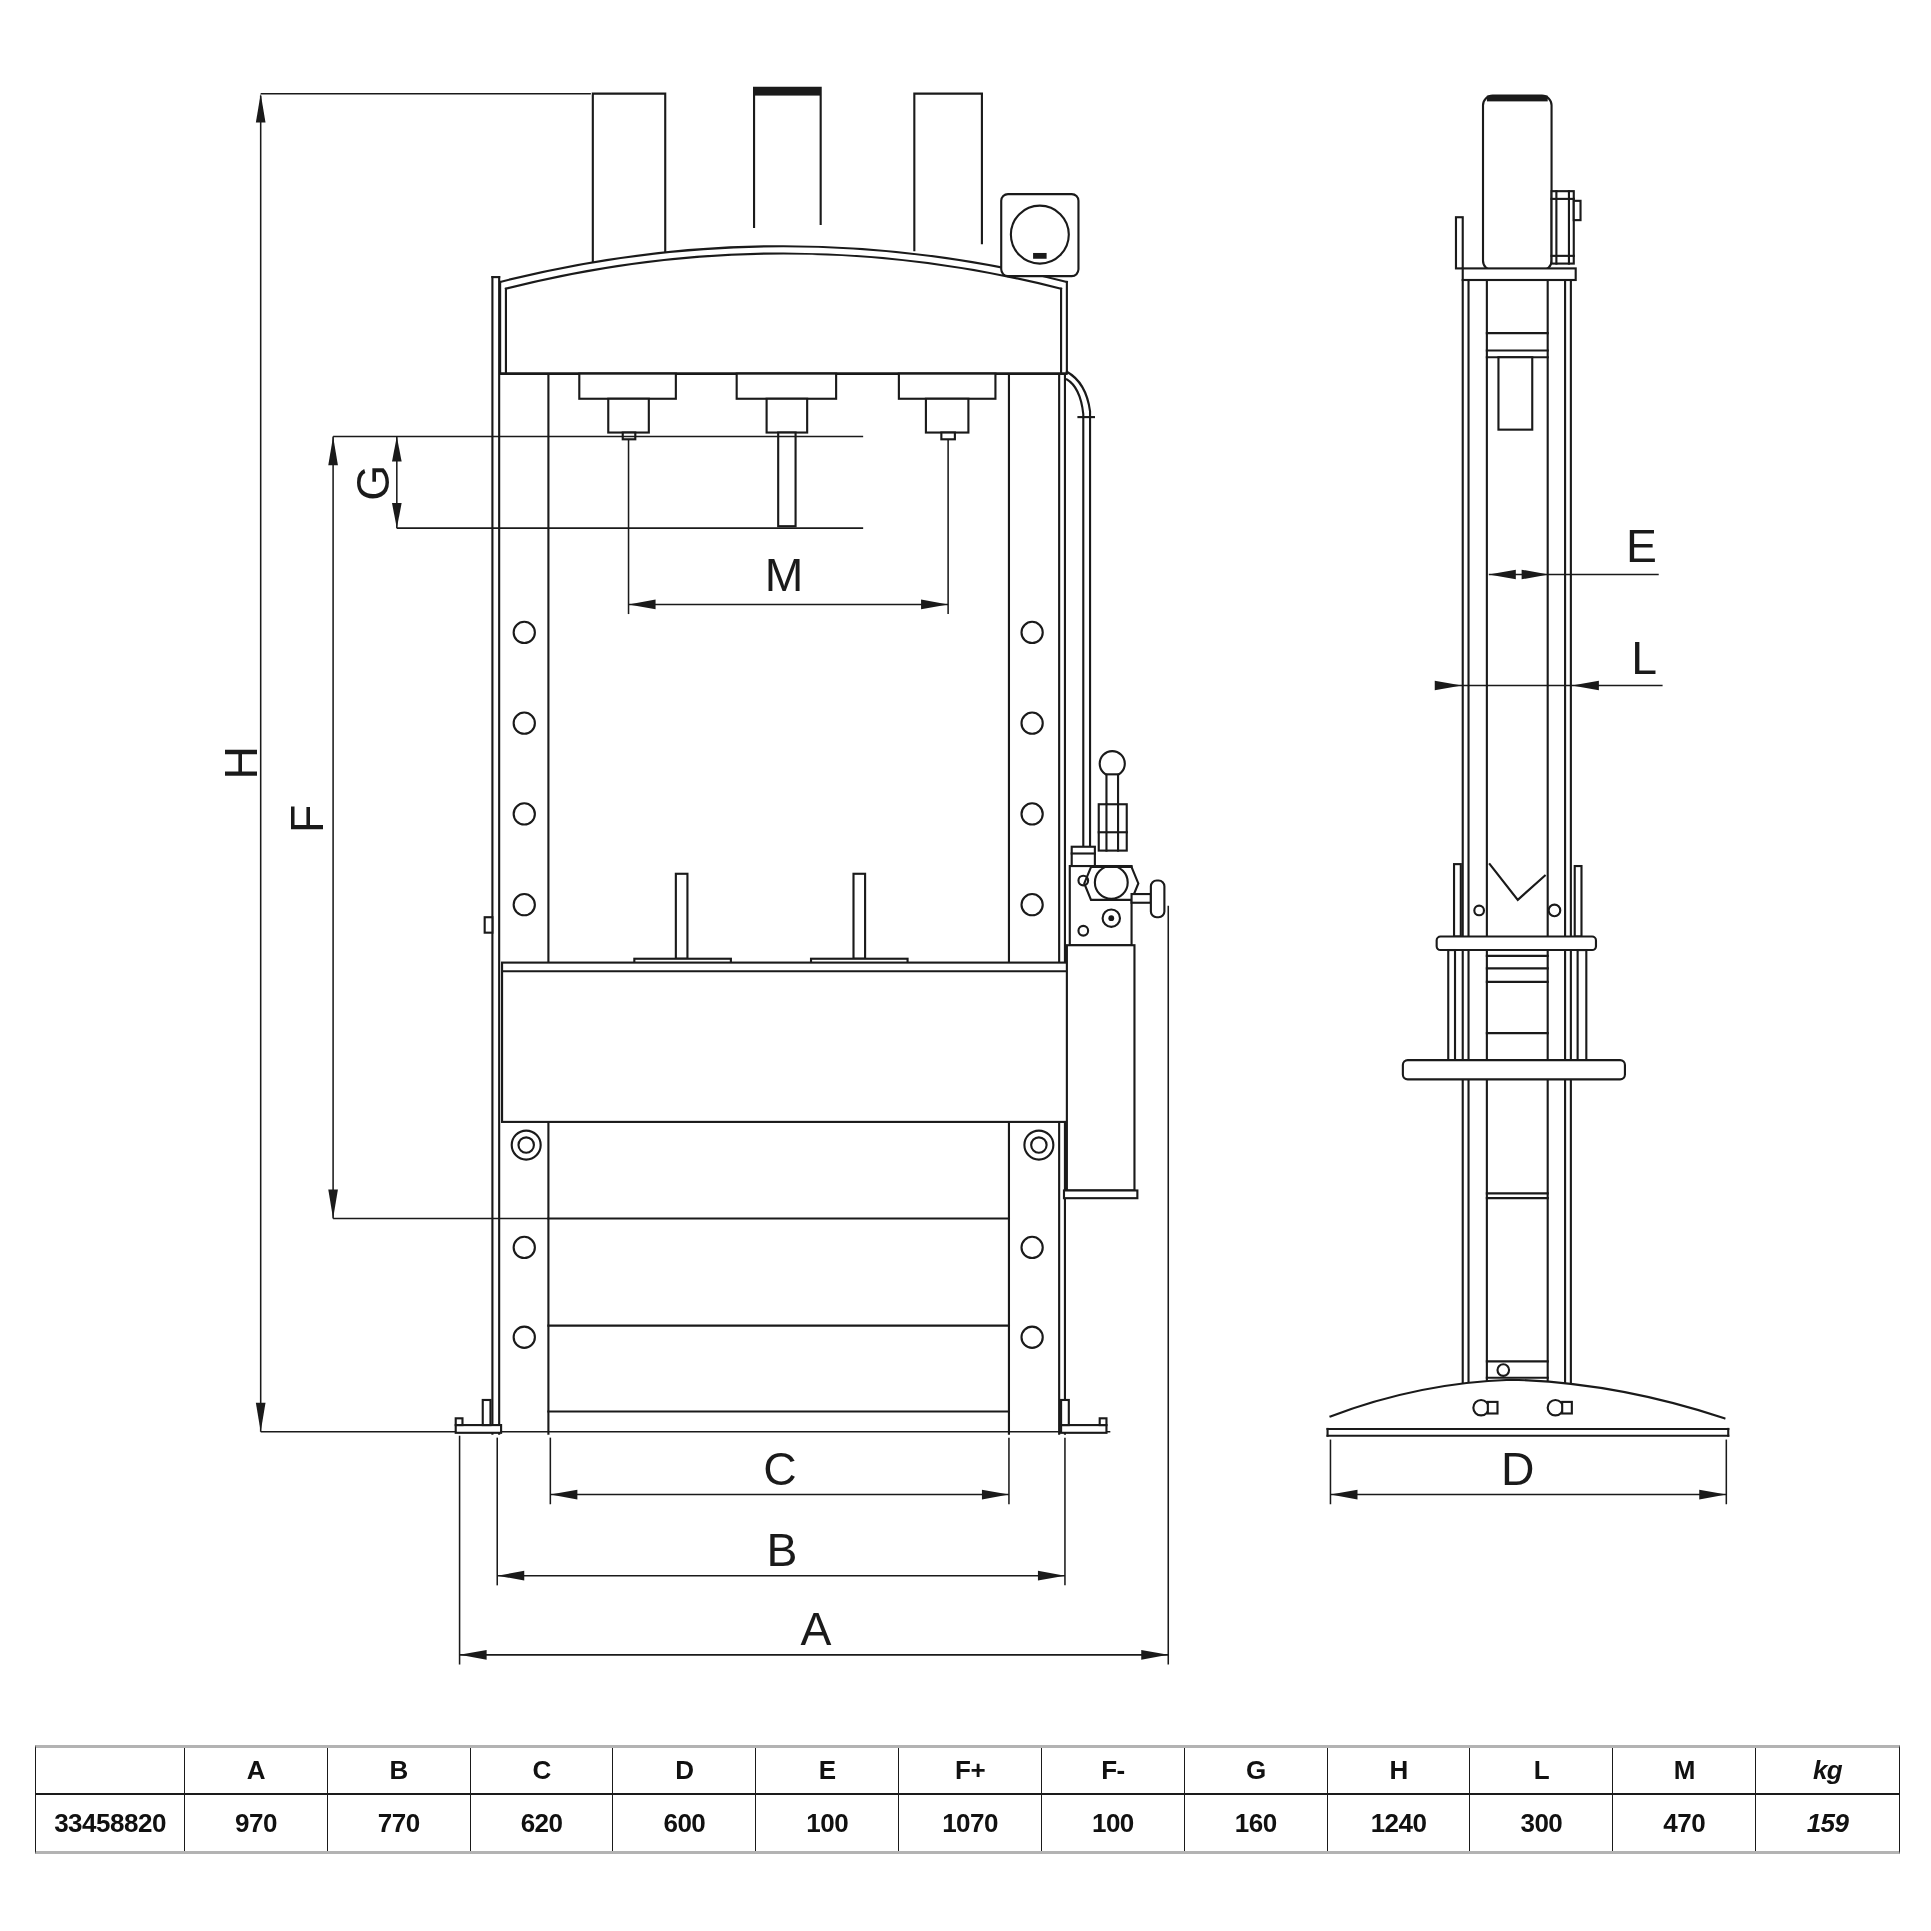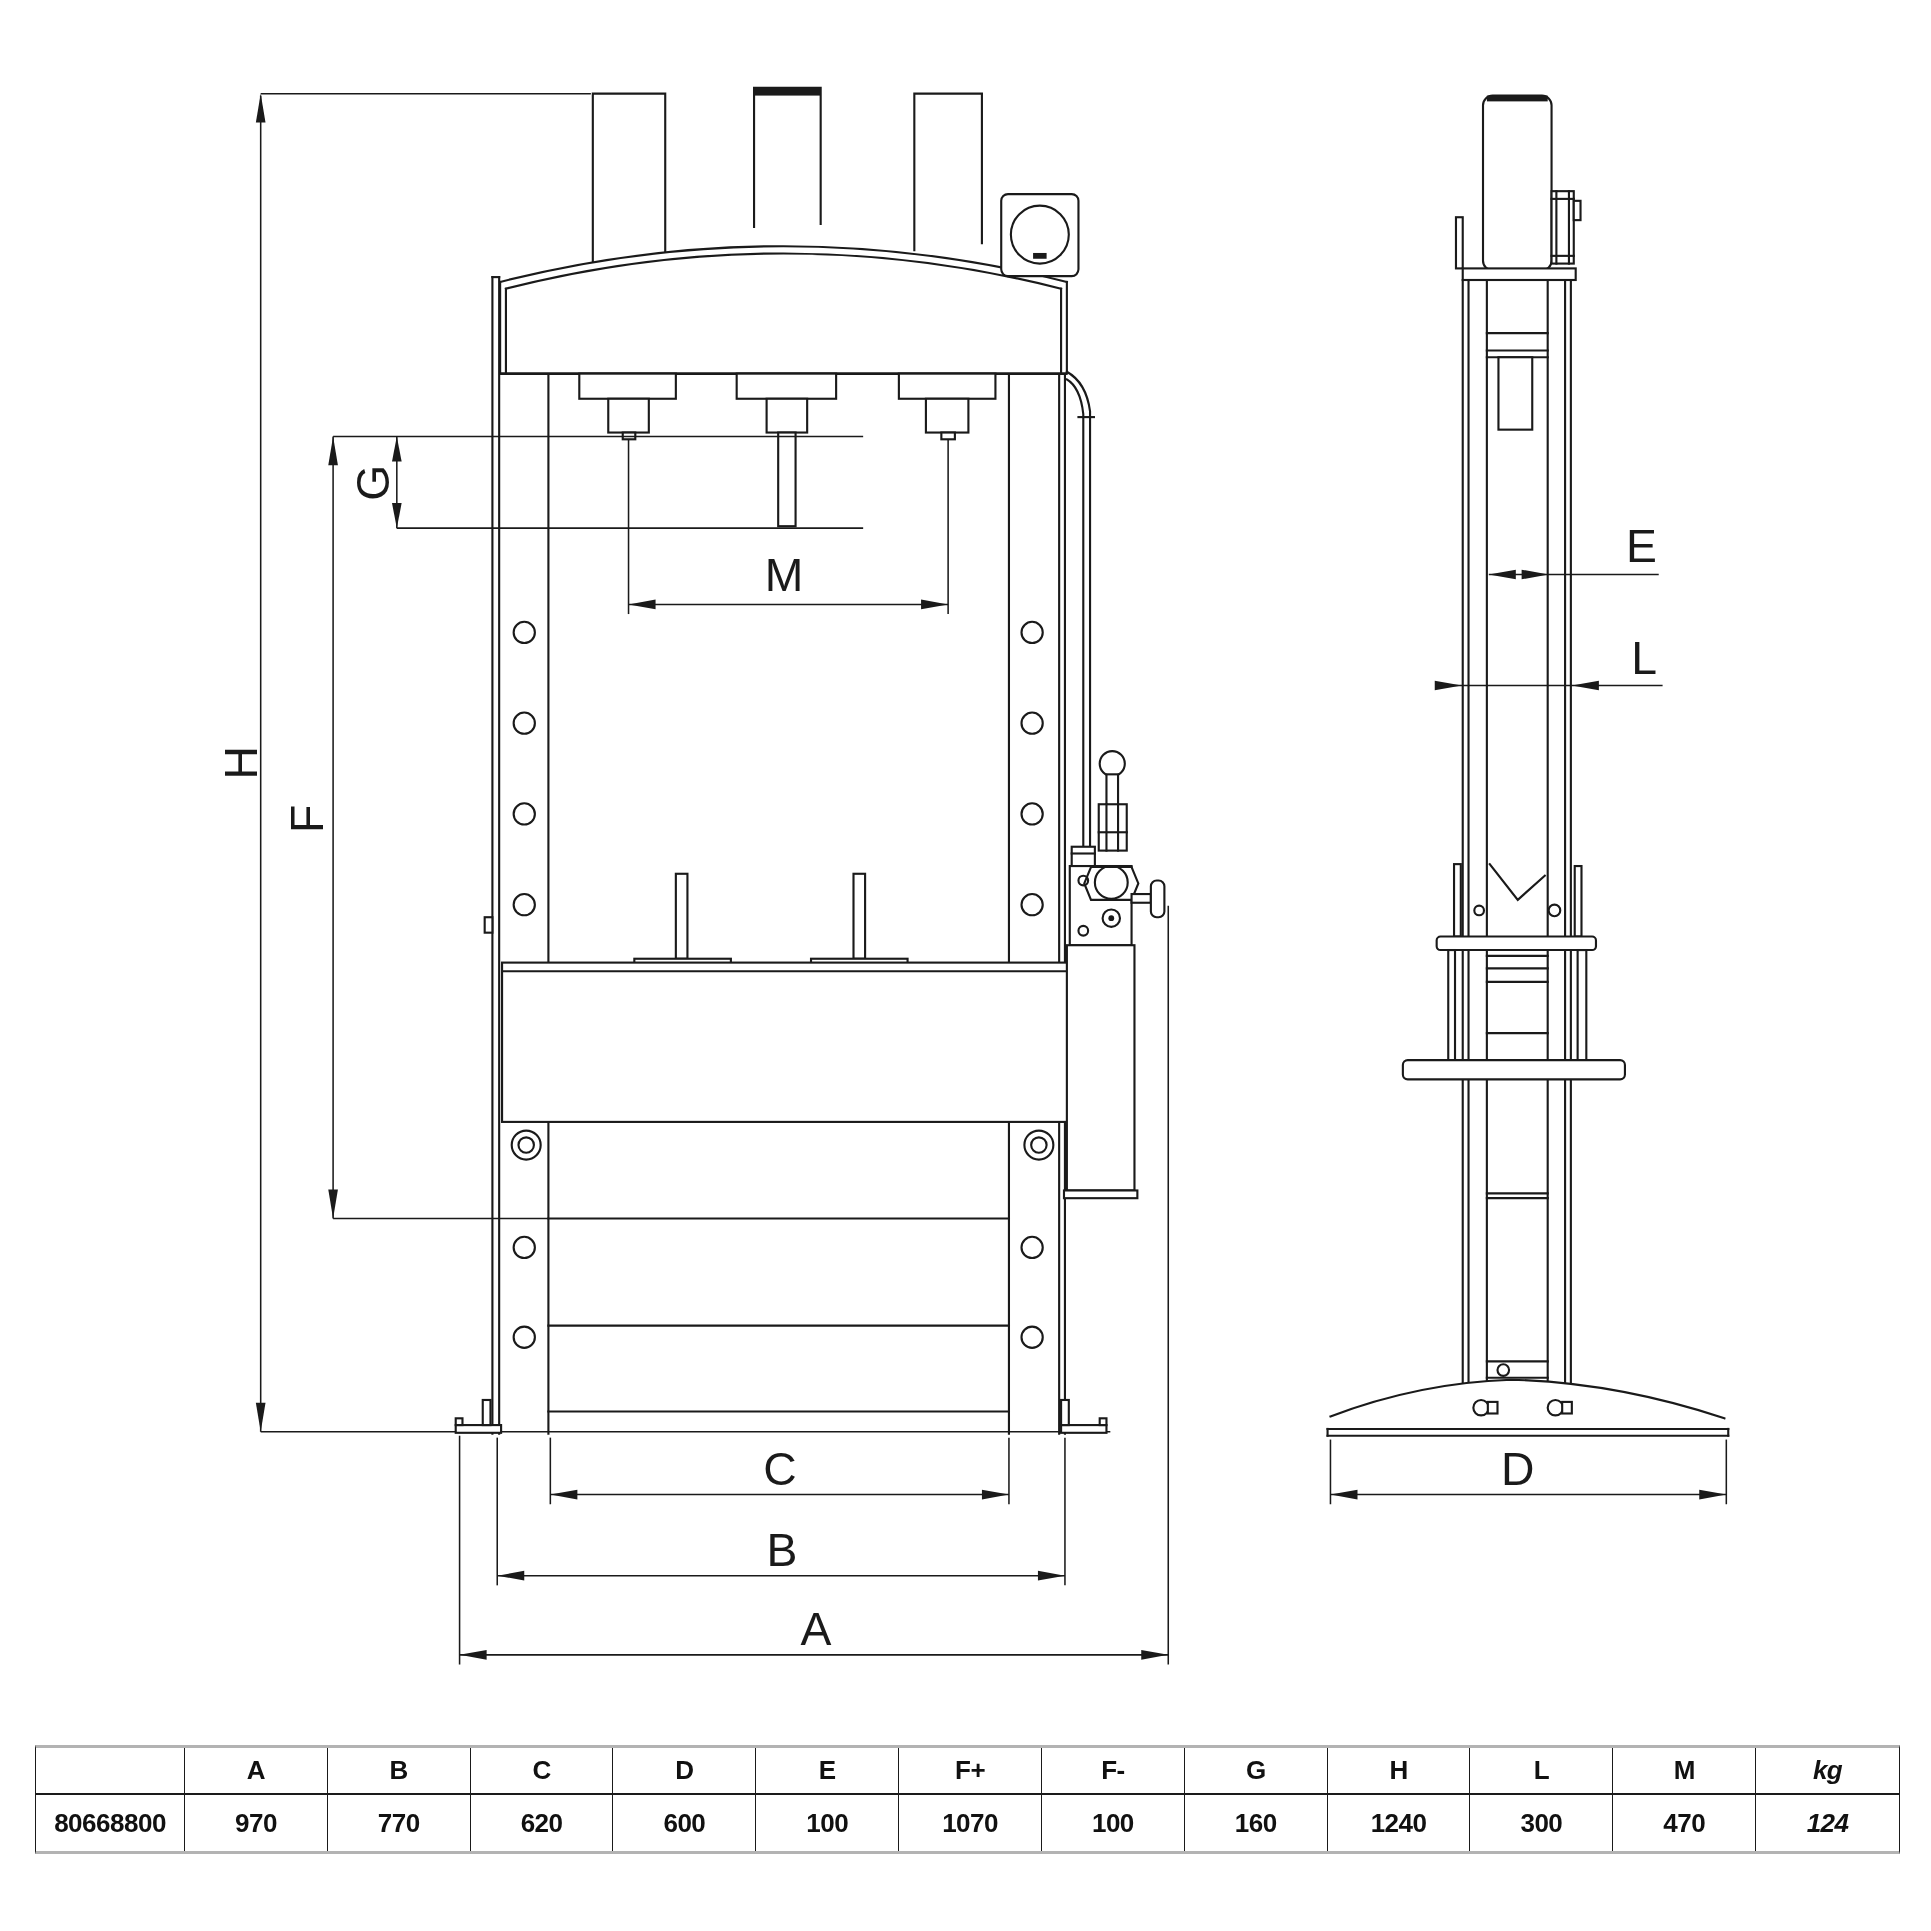--- a/index.html
+++ b/index.html
@@ -310,30 +310,30 @@
         <div class="cell">E</div>
         <div class="cell">F+</div>
         <div class="cell">F-</div>
         <div class="cell">G</div>
         <div class="cell">H</div>
         <div class="cell">L</div>
         <div class="cell">M</div>
         <div class="cell">kg</div>
       </div>
     <div class="trow data">
-        <div class="cell">80668800</div>
+        <div class="cell">33458820</div>
         <div class="cell">970</div>
         <div class="cell">770</div>
         <div class="cell">620</div>
         <div class="cell">600</div>
         <div class="cell">100</div>
         <div class="cell">1070</div>
         <div class="cell">100</div>
         <div class="cell">160</div>
         <div class="cell">1240</div>
         <div class="cell">300</div>
         <div class="cell">470</div>
-        <div class="cell">124</div>
+        <div class="cell">159</div>
       </div>
   </div>
 
 </div>
 
 
 </body></html>

